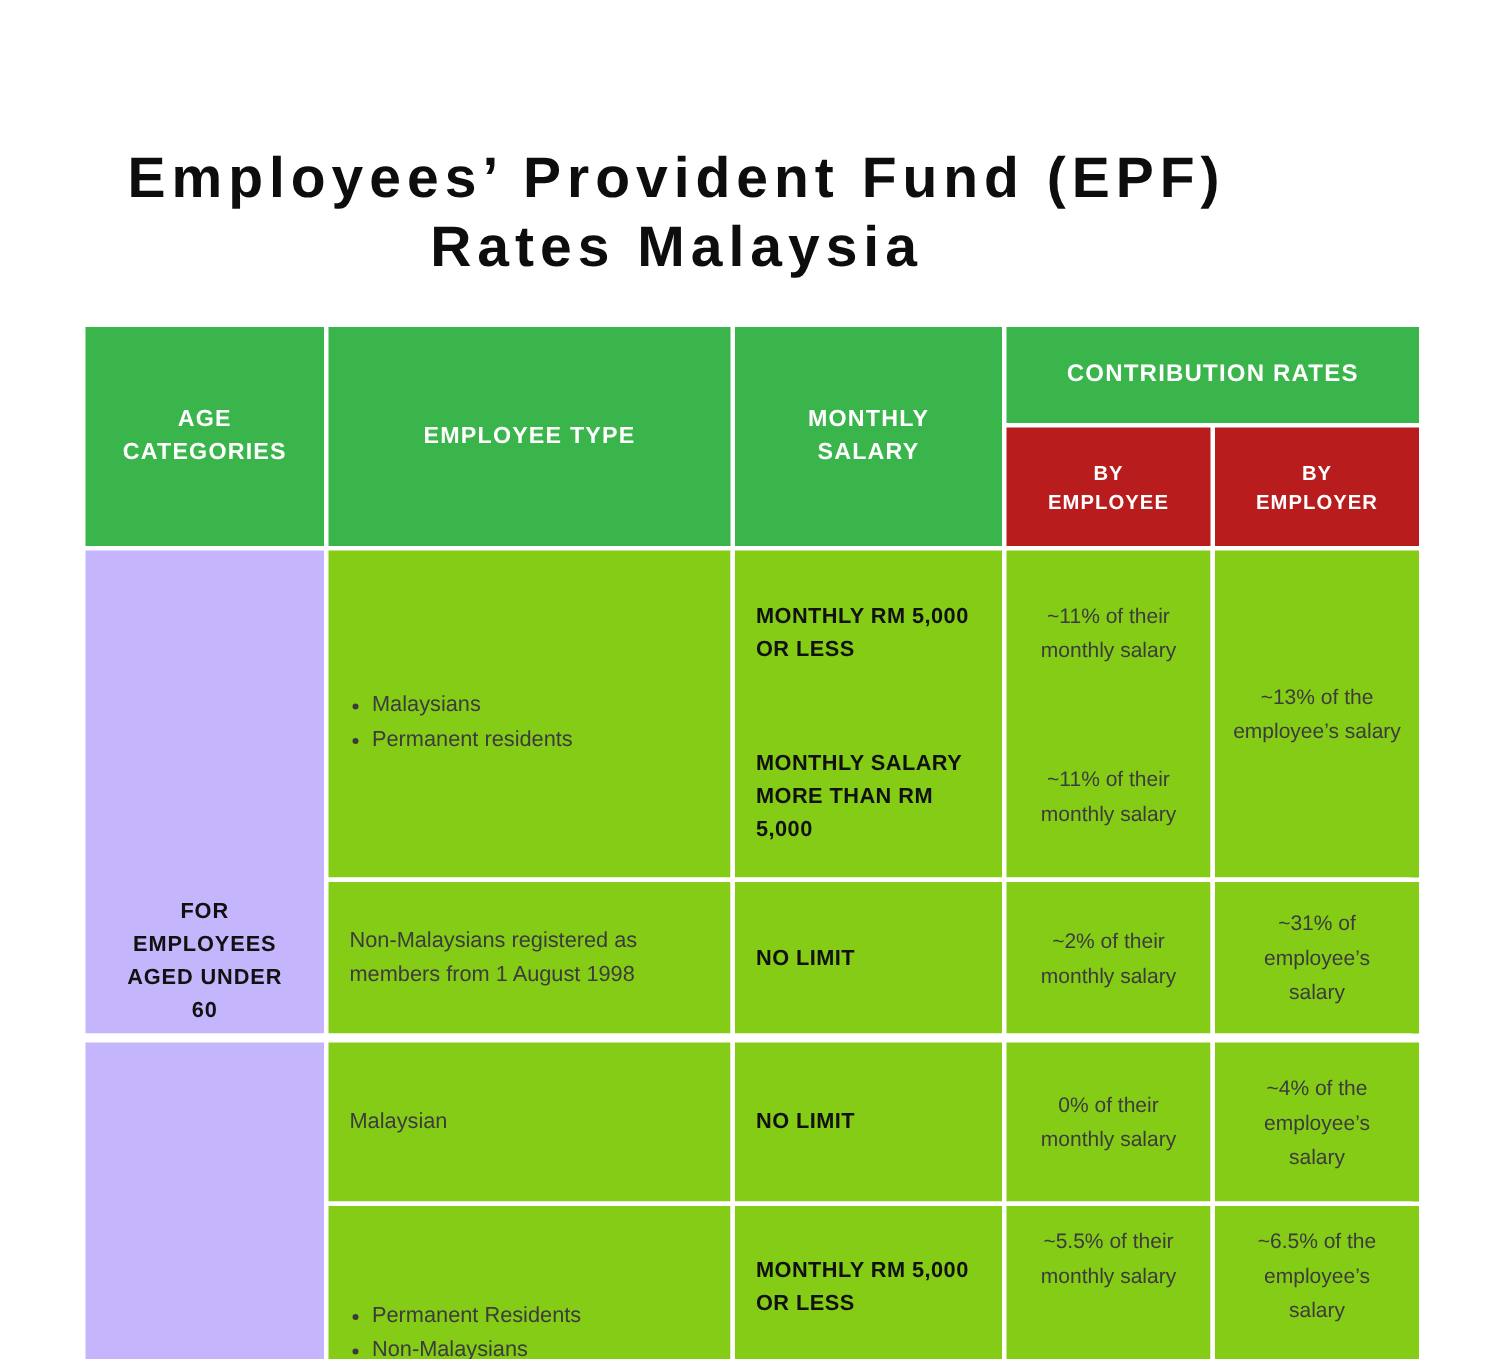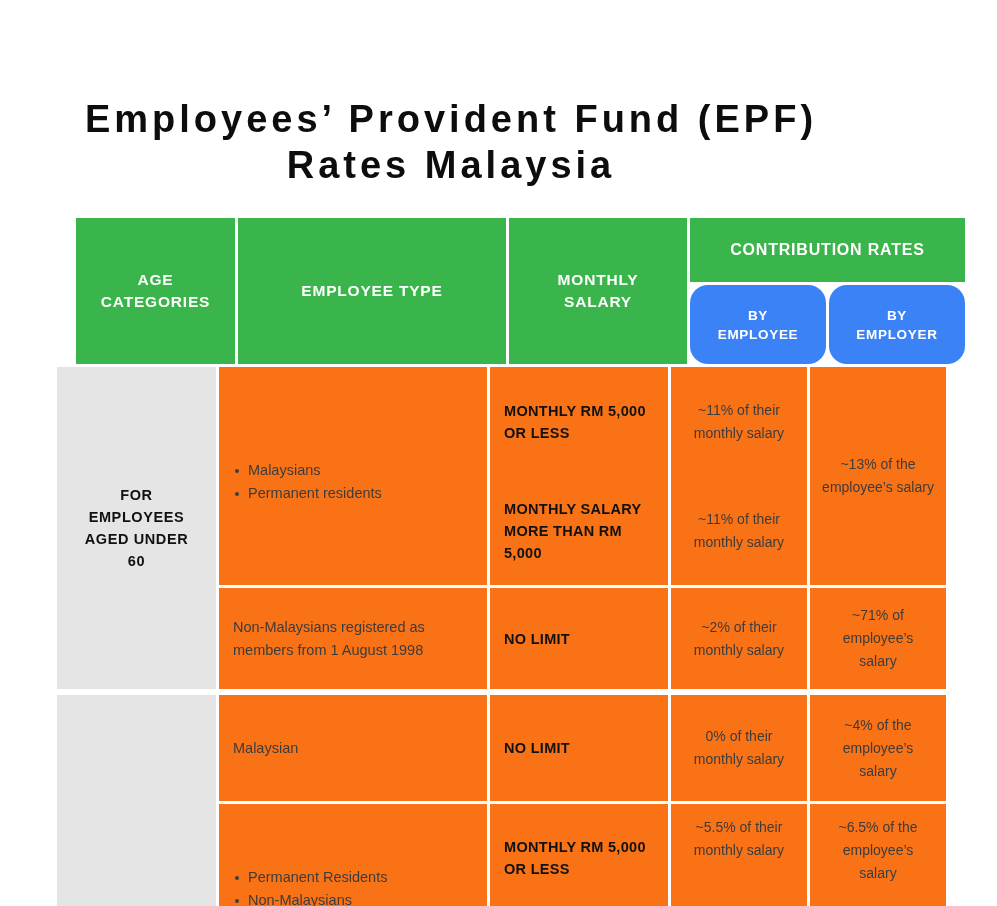--- a/index.html
+++ b/index.html
@@ -41,21 +41,21 @@
   .table {
     position: absolute;
     left: 57px;
     top: 218px;
     width: 884px;
   }
 
   .row { display: flex; width: 100%; align-items: stretch; }
 
   
-  .c-age      { width: 159px; flex: 0 0 159px; margin-left: 19px; }
+  .c-age      { width: 159px; flex: 0 0 159px; }
   .c-type     { width: 268px; flex: 0 0 268px; }
   .c-salary   { width: 178px; flex: 0 0 178px; }
   .c-emp      { width: 136px; flex: 0 0 136px; }
   .c-empr     { width: 136px; flex: 0 0 136px; }
 
   .gap { flex: 0 0 3px; }
 
   
   .header-row { height: 146px; }
 
@@ -85,65 +85,64 @@
     color: #ffffff;
     display: flex;
     align-items: center;
     justify-content: center;
     font-size: 16px;
     font-weight: 600;
     letter-spacing: 0.8px;
   }
   .rates-bottom { display: flex; height: 79px; margin-top: 3px; }
   .rates-sub {
-    background: #3b82f6;
+    background: #b91c1c;
     color: #ffffff;
     display: flex;
     align-items: center;
     justify-content: center;
     text-align: center;
     font-size: 13.5px;
     font-weight: 600;
     letter-spacing: 0.7px;
     line-height: 19px;
-    border-radius: 18px;
   }
 
   
   .body-wrap { display: flex; width: 884px; margin-top: 3px; }
 
   .age-col {
     width: 159px;
     flex: 0 0 159px;
     display: flex;
     flex-direction: column;
   }
   .age-cell {
-    background: #e5e5e5;
+    background: #c4b5fd;
     color: #111111;
     display: flex;
-    align-items: center;
+    align-items: flex-end;
     justify-content: center;
     text-align: center;
     font-size: 14.5px;
     font-weight: 700;
     letter-spacing: 0.6px;
     line-height: 22px;
     padding: 4px;
   }
   .age-1 { height: 322px; }
   .age-gap { height: 6px; background: #ffffff; }
   .age-2 { height: 362px; }
 
   .right-col { flex: 1 1 auto; display: flex; flex-direction: column; }
 
   .drow { display: flex; width: 722px; }
 
   .dcell {
-    background: #f97316;
+    background: #84cc16;
     display: flex;
     align-items: center;
     padding: 10px 14px;
   }
 
   .type-cell {
     width: 268px;
     flex: 0 0 268px;
     color: #3c3c3c;
     font-size: 14.5px;
@@ -325,21 +324,21 @@
 
         <div class="hgap"></div>
 
         <div class="drow row2">
           <div class="dcell type-cell">Non-Malaysians registered as members from 1 August 1998</div>
           <div class="vgap"></div>
           <div class="dcell salary-cell">NO LIMIT</div>
           <div class="vgap"></div>
           <div class="dcell rate-cell">~2% of their monthly salary</div>
           <div class="vgap"></div>
-          <div class="dcell rate-cell">~71% of employee’s salary</div>
+          <div class="dcell rate-cell">~31% of employee’s salary</div>
         </div>
 
         <div class="hgap-wide"></div>
 
         <div class="drow row3">
           <div class="dcell type-cell">Malaysian</div>
           <div class="vgap"></div>
           <div class="dcell salary-cell">NO LIMIT</div>
           <div class="vgap"></div>
           <div class="dcell rate-cell">0% of their monthly salary</div>

